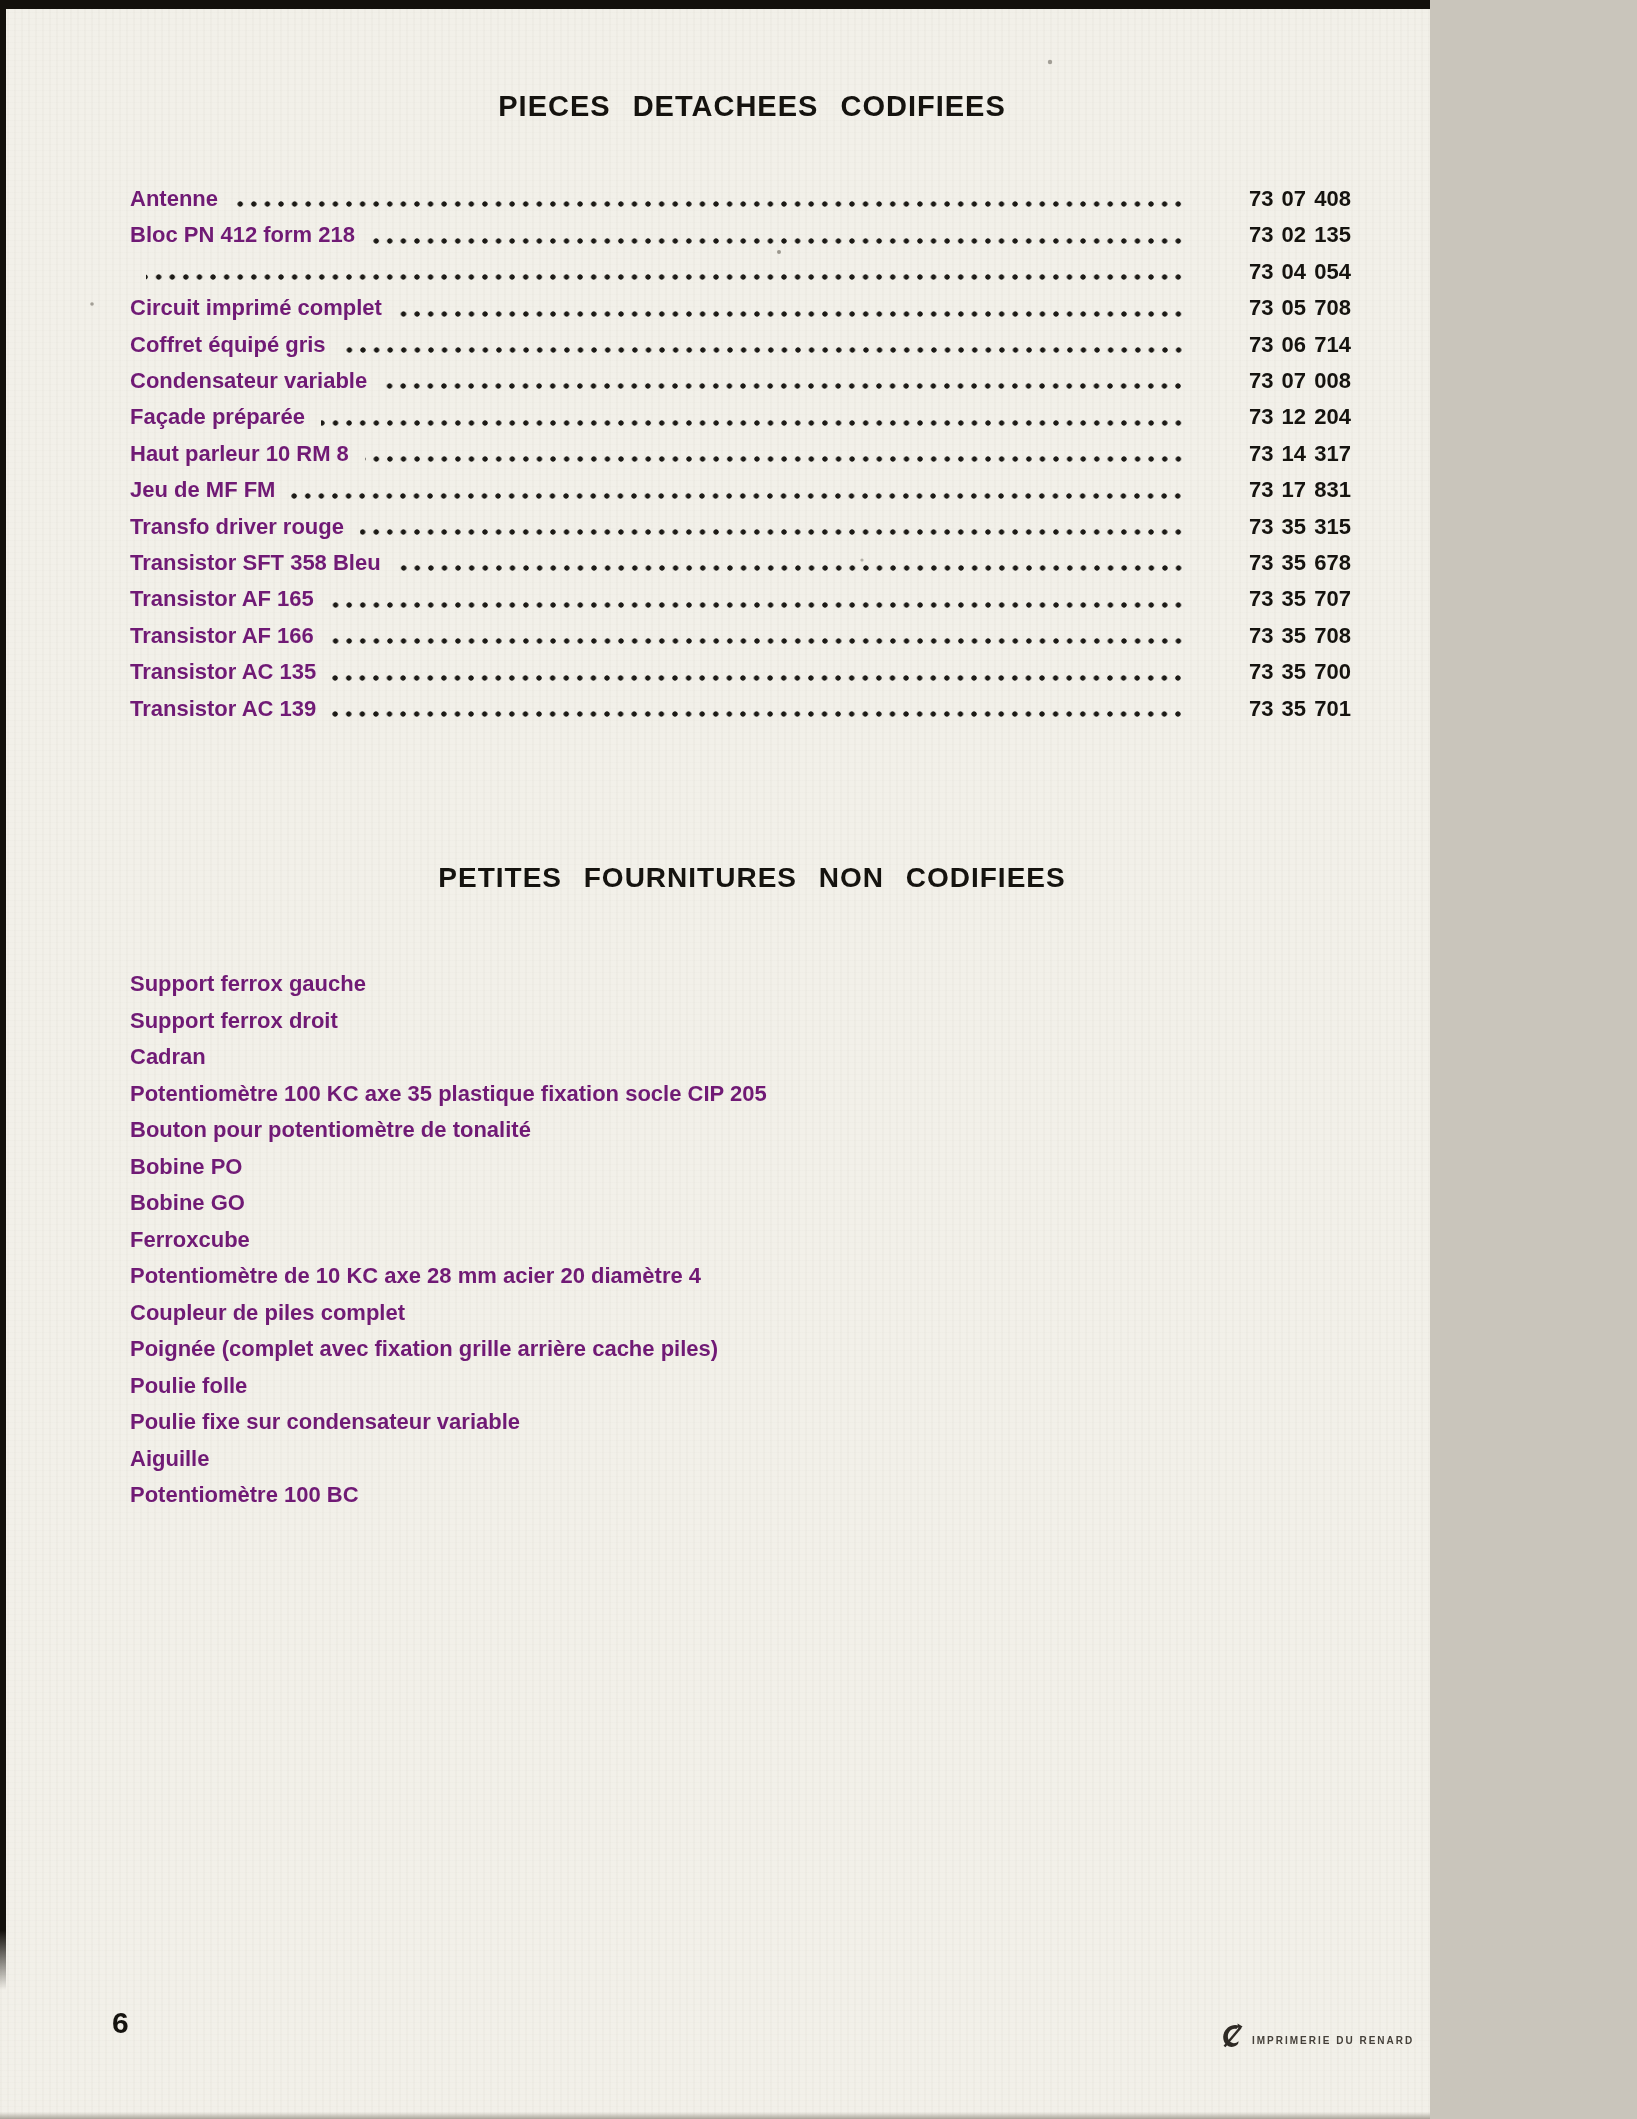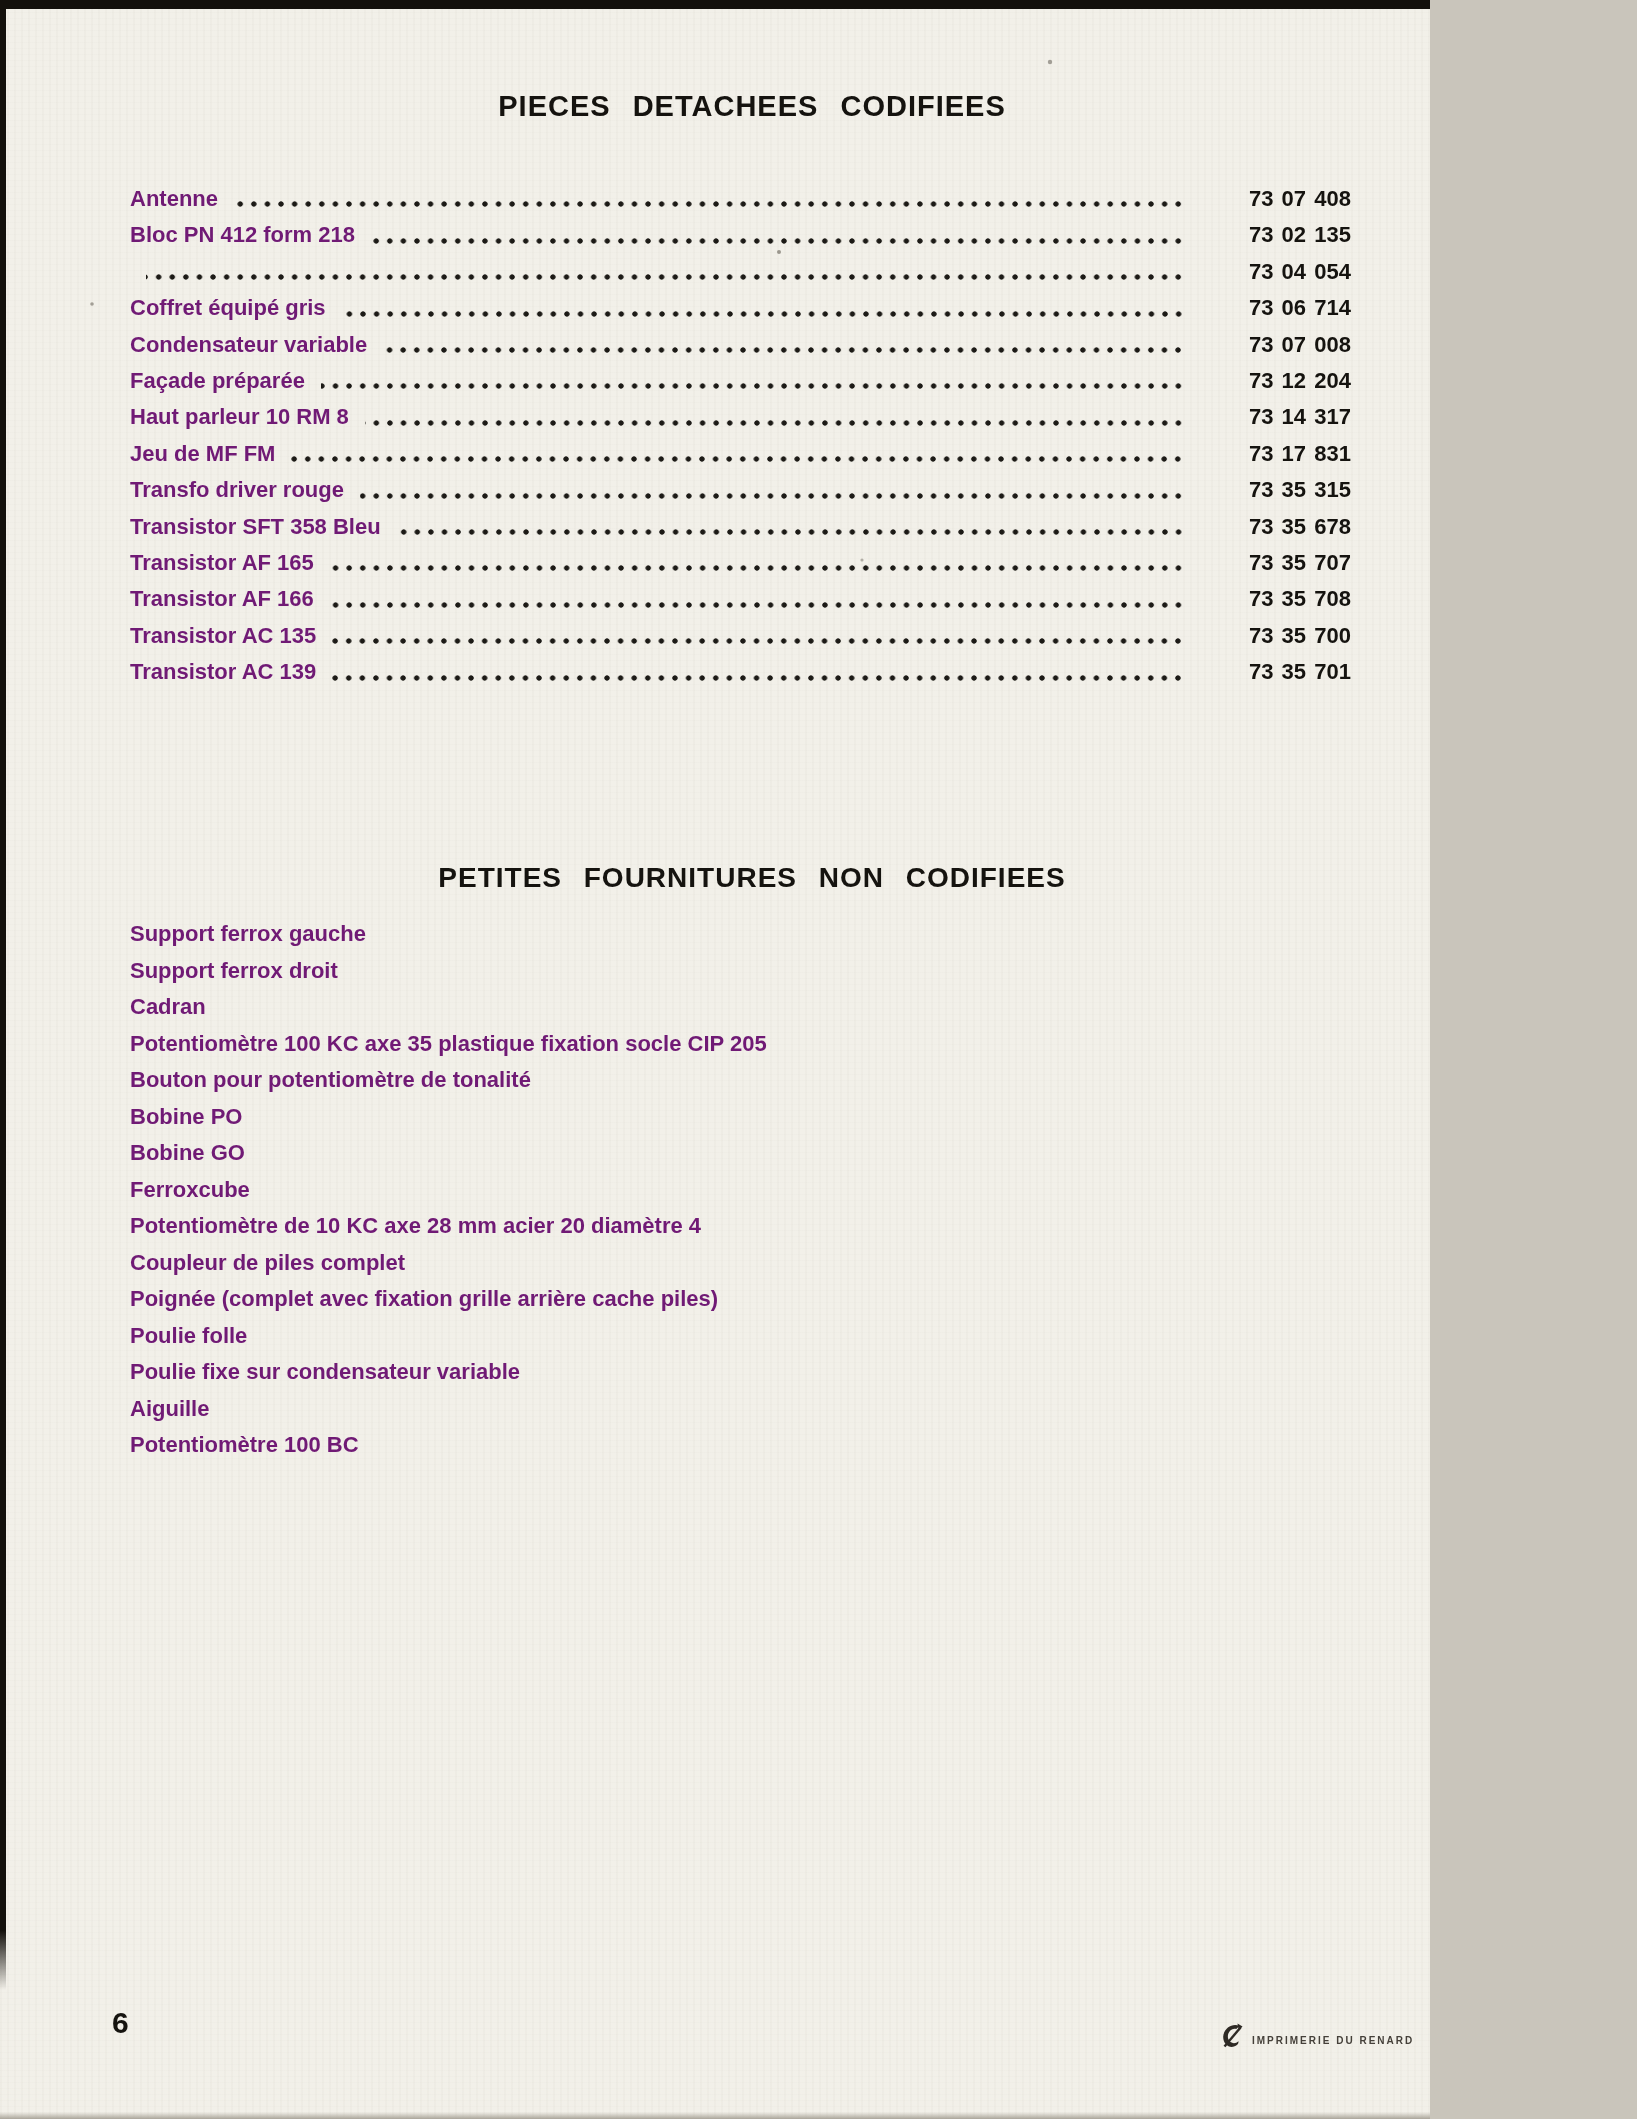--- a/index.html
+++ b/index.html
@@ -27,21 +27,21 @@
   .h-title{
     position:absolute;left:130px;width:1244px;text-align:center;
     font-size:29px;font-weight:bold;letter-spacing:1px;word-spacing:13px;
     color:#15130f;white-space:nowrap;
   }
   .h-coded{top:90px;}
   .h-uncoded{top:862px;font-size:28px;}
 
   .list{position:absolute;left:130px;}
   .coded{top:181px;width:1243px;}
-  .uncoded{top:916px;width:1150px;}
+  .uncoded{top:966px;width:1150px;}
   .row{display:flex;align-items:baseline;line-height:36.4px;}
   .uncoded .row{line-height:36.5px;}
   .plabel{white-space:nowrap;font-size:22px;font-weight:bold;color:#701a75;}
   .pcode{flex:0 0 124px;white-space:nowrap;font-size:22px;font-weight:bold;color:#15130f;word-spacing:2px;}
   .leader{
     flex:1 1 auto;align-self:stretch;
     margin:0 62px 0 16px;
     background-image:radial-gradient(circle, #1c1a16 2.3px, rgba(0,0,0,0) 3px);
     background-size:13.6px 6px;
     background-repeat:repeat-x;
@@ -78,20 +78,25 @@
       <div class="row">
         <span class="plabel">Bloc PN 412 form 218</span>
         <span class="leader"></span>
         <span class="pcode">73 02 135</span>
       </div>
       <div class="row">
         <span class="leader"></span>
         <span class="pcode">73 04 054</span>
       </div>
       <div class="row">
+        <span class="plabel">Circuit imprimé complet</span>
+        <span class="leader"></span>
+        <span class="pcode">73 05 708</span>
+      </div>
+      <div class="row">
         <span class="plabel">Coffret équipé gris</span>
         <span class="leader"></span>
         <span class="pcode">73 06 714</span>
       </div>
       <div class="row">
         <span class="plabel">Condensateur variable</span>
         <span class="leader"></span>
         <span class="pcode">73 07 008</span>
       </div>
       <div class="row">

